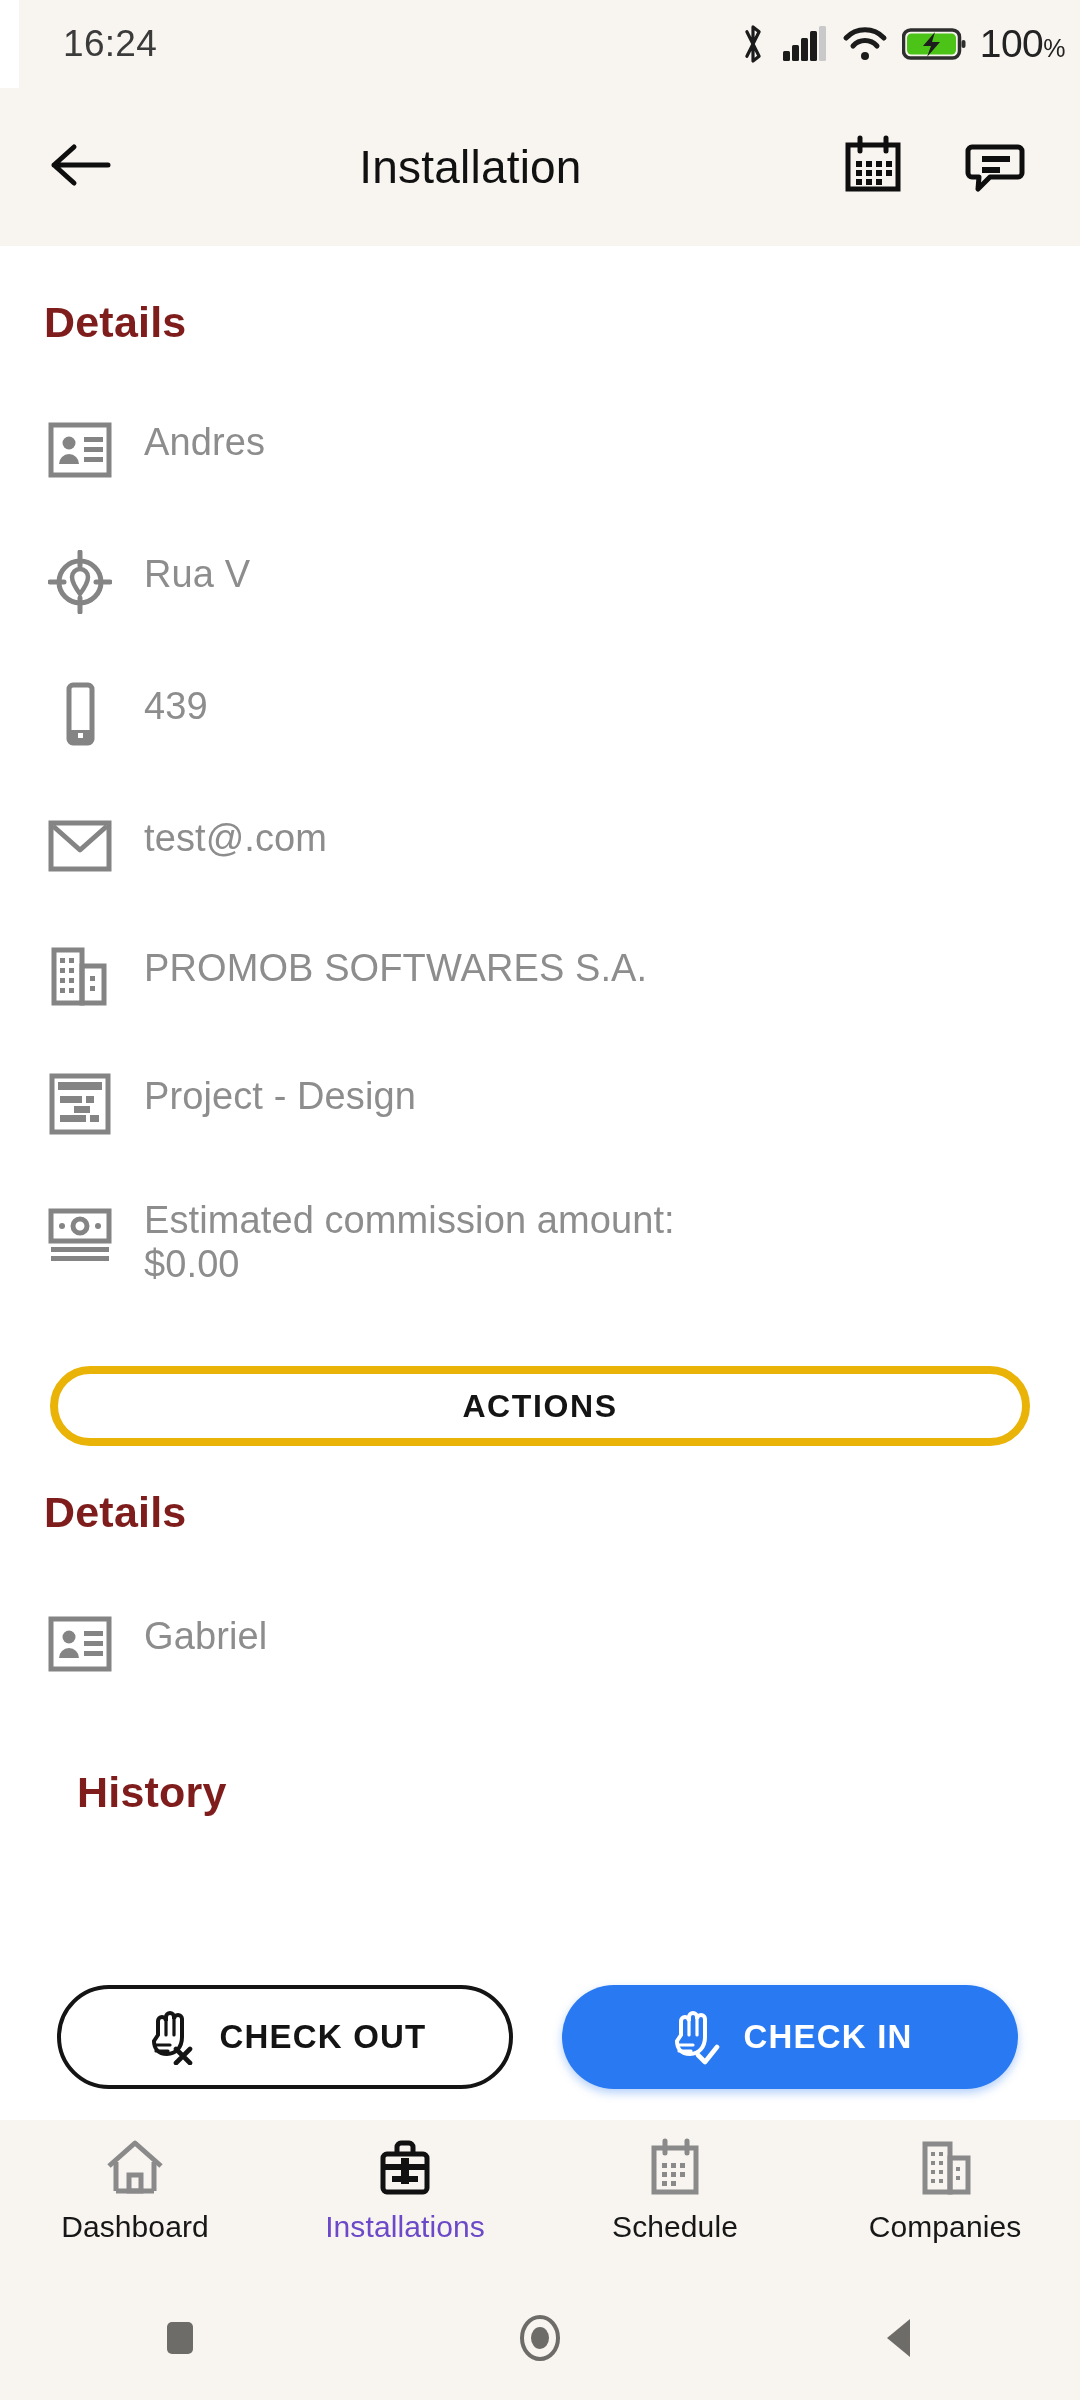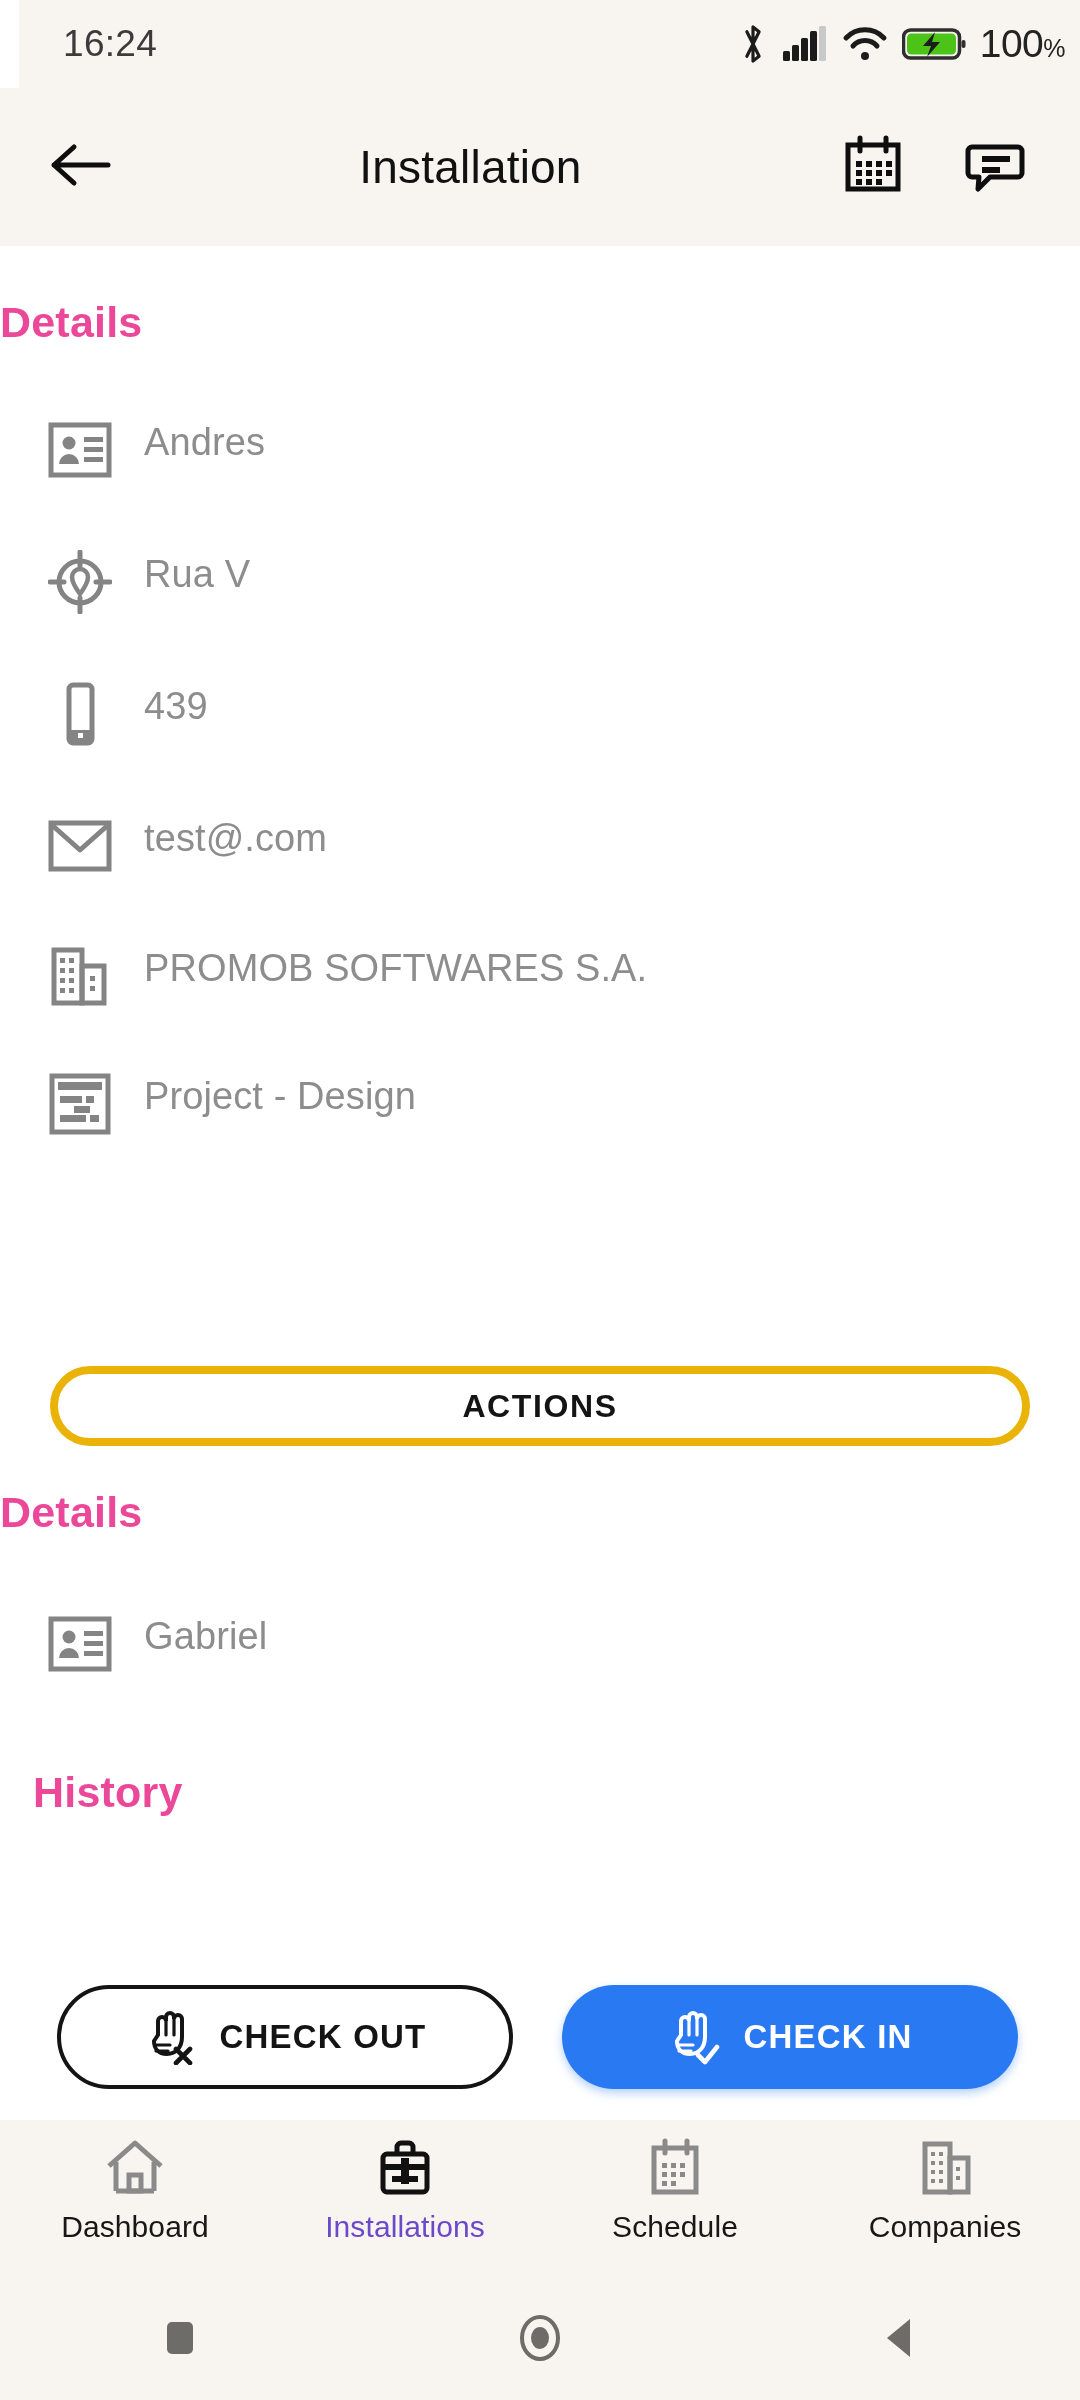--- a/index.html
+++ b/index.html
@@ -35,21 +35,22 @@
     margin-left:-10px;
   }
   .appbar .act{ width:96px; height:92px; display:flex; align-items:center; justify-content:center; }
 
   
   .content{
     position:absolute; top:246px; left:0; width:1080px; height:1874px;
     background:#ffffff;
   }
   .section-title{
-    color:#ec4899; font-weight:bold; font-size:43px; letter-spacing:.2px;
+    color:#7f1d1d; font-weight:bold; font-size:43px; letter-spacing:.2px;
+    padding-left:44px;
   }
   .row{
     display:flex; align-items:flex-start; padding-left:44px; padding-right:40px;
   }
   .row .ic{ width:72px; min-width:72px; height:72px; display:flex; align-items:center; justify-content:center; }
   .row .val{
     margin-left:28px; font-size:38px; color:#8d8d8d; line-height:1.16;
     letter-spacing:.1px; padding-top:6px;
   }
 
@@ -265,20 +266,34 @@
               <rect x="38" y="23" width="8" height="7"></rect>
             <rect x="26" y="33" width="16" height="7"></rect>
             <rect x="12" y="42" width="26" height="7"></rect>
               <rect x="42" y="42" width="9" height="7"></rect>
           </g>
         </svg>
       </span>
       <div class="val">Project - Design</div>
     </div>
 
+    <div class="row" style="position:absolute;top:946px;">
+      <span class="ic" style="padding-top:16px;">
+        <svg width="64" height="56" viewBox="0 0 64 56">
+          <rect x="3" y="3" width="58" height="30" fill="none" stroke="#848484" stroke-width="5"></rect>
+          <circle cx="32" cy="18" r="7" fill="none" stroke="#848484" stroke-width="5"></circle>
+          <circle cx="14" cy="18" r="3" fill="#848484"></circle>
+          <circle cx="50" cy="18" r="3" fill="#848484"></circle>
+          <rect x="3" y="39" width="58" height="5" fill="#848484"></rect>
+          <rect x="3" y="48" width="58" height="5" fill="#848484"></rect>
+        </svg>
+      </span>
+      <div class="val" style="white-space:pre-line;max-width:820px;">Estimated commission amount:
+$0.00</div>
+    </div>
 
     <div class="actions-btn" style="top:1120px;">
       <span>ACTIONS</span>
     </div>
 
     <div class="section-title" style="position:absolute;top:1242px;">Details</div>
 
     <div class="row" style="position:absolute;top:1362px;">
       <span class="ic">
         <svg width="64" height="58" viewBox="0 0 64 58">

